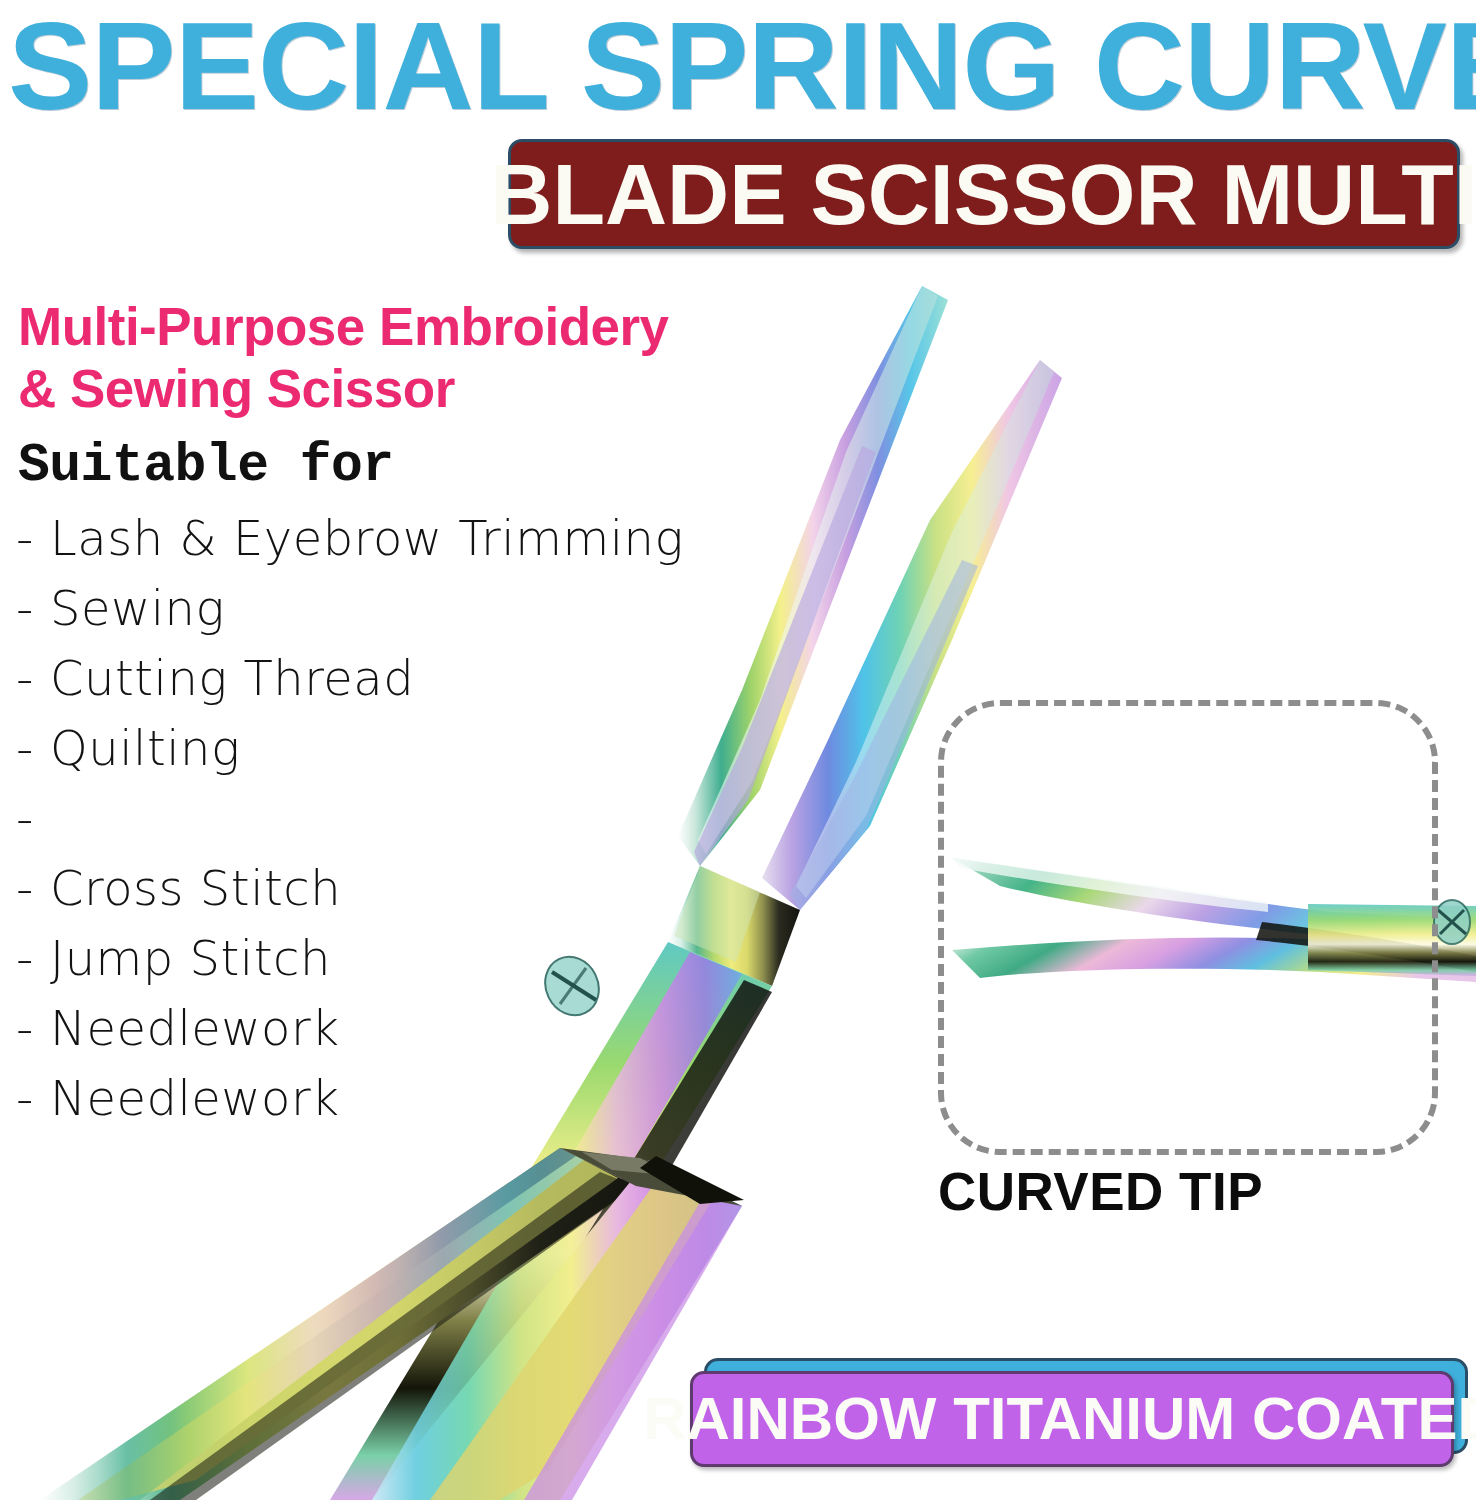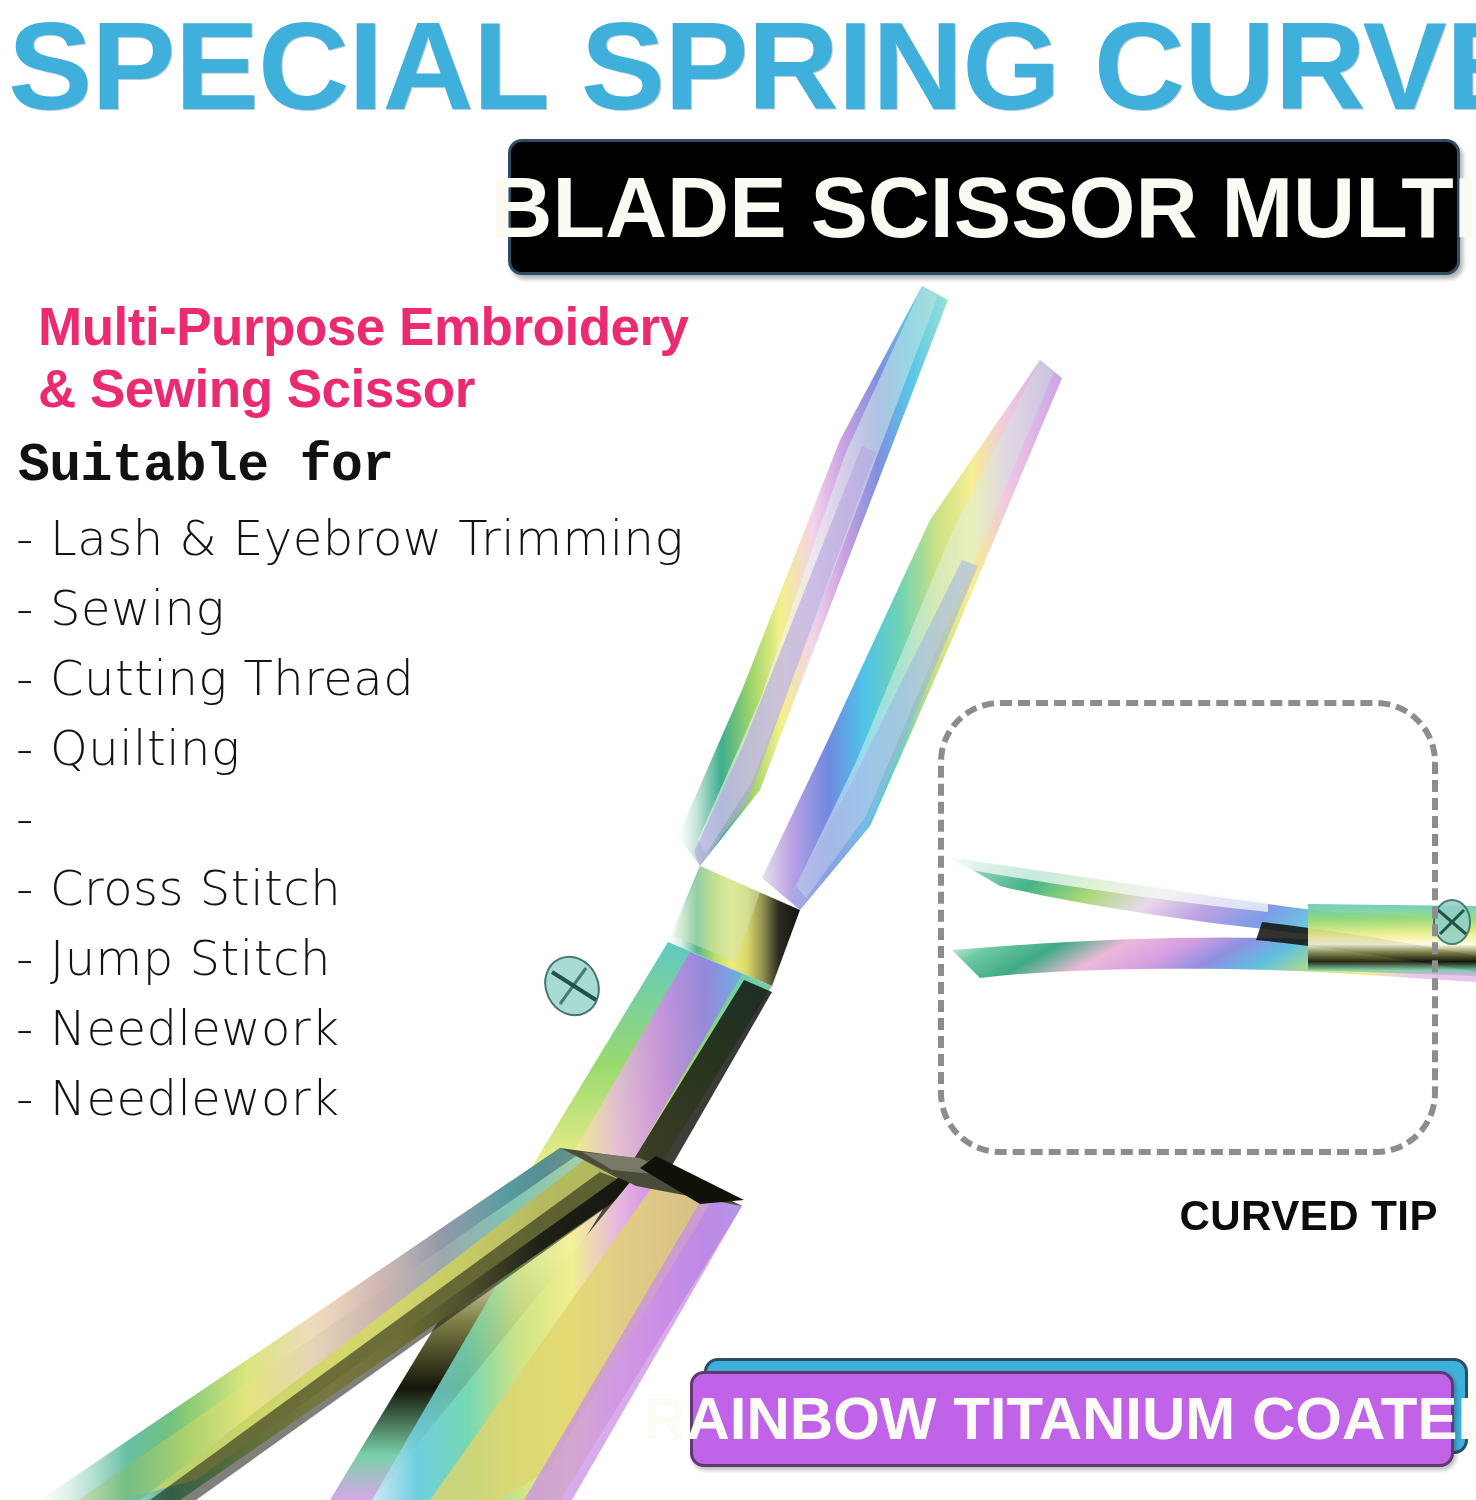--- a/index.html
+++ b/index.html
@@ -34,22 +34,22 @@
     white-space: nowrap;
     transform: scaleX(1.02);
     transform-origin: left center;
     text-shadow: 1px 1px 0 rgba(60,110,140,0.35);
   }
   .title-badge {
     position: absolute;
     left: 508px;
     top: 139px;
     width: 952px;
-    height: 136px;
-    background: #000000;
+    height: 110px;
+    background: #7f1d1d;
     border: 3px solid #2b4d66;
     border-radius: 14px;
     box-sizing: border-box;
     box-shadow: 3px 4px 4px rgba(0,0,0,0.30);
   }
   .title-line2 {
     position: absolute;
     left: 0;
     top: 0;
     width: 100%;
@@ -72,21 +72,20 @@
     position: absolute;
     left: 18px;
     top: 296px;
     width: 730px;
     color: #ec2a72;
     font-family: "Liberation Sans Narrow", "Liberation Sans", sans-serif;
     font-weight: bold;
     font-size: 53px;
     line-height: 62px;
     letter-spacing: -0.5px;
-    margin-left: 20px;
   }
   .subhead div { white-space: nowrap; }
 
   .suitable {
     position: absolute;
     left: 18px;
     top: 437px;
     color: #111111;
     font-family: Liberation Mono, monospace;
     font-weight: bold;
@@ -133,27 +132,27 @@
     width: 500px;
     height: 455px;
     border: 6px dashed #8d8d8d;
     border-radius: 62px;
     box-sizing: border-box;
     background: transparent;
   }
   .tip-caption {
     position: absolute;
     left: 938px;
-    top: 1188px;
+    top: 1164px;
     width: 500px;
-    text-align: right;
+    text-align: left;
     color: #0c0c0c;
     font-family: "Liberation Sans", sans-serif;
     font-weight: bold;
-    font-size: 42px;
+    font-size: 53px;
     line-height: 56px;
     letter-spacing: 0.5px;
   }
 
   
   .banner-blue {
     position: absolute;
     left: 704px;
     top: 1358px;
     width: 764px;

